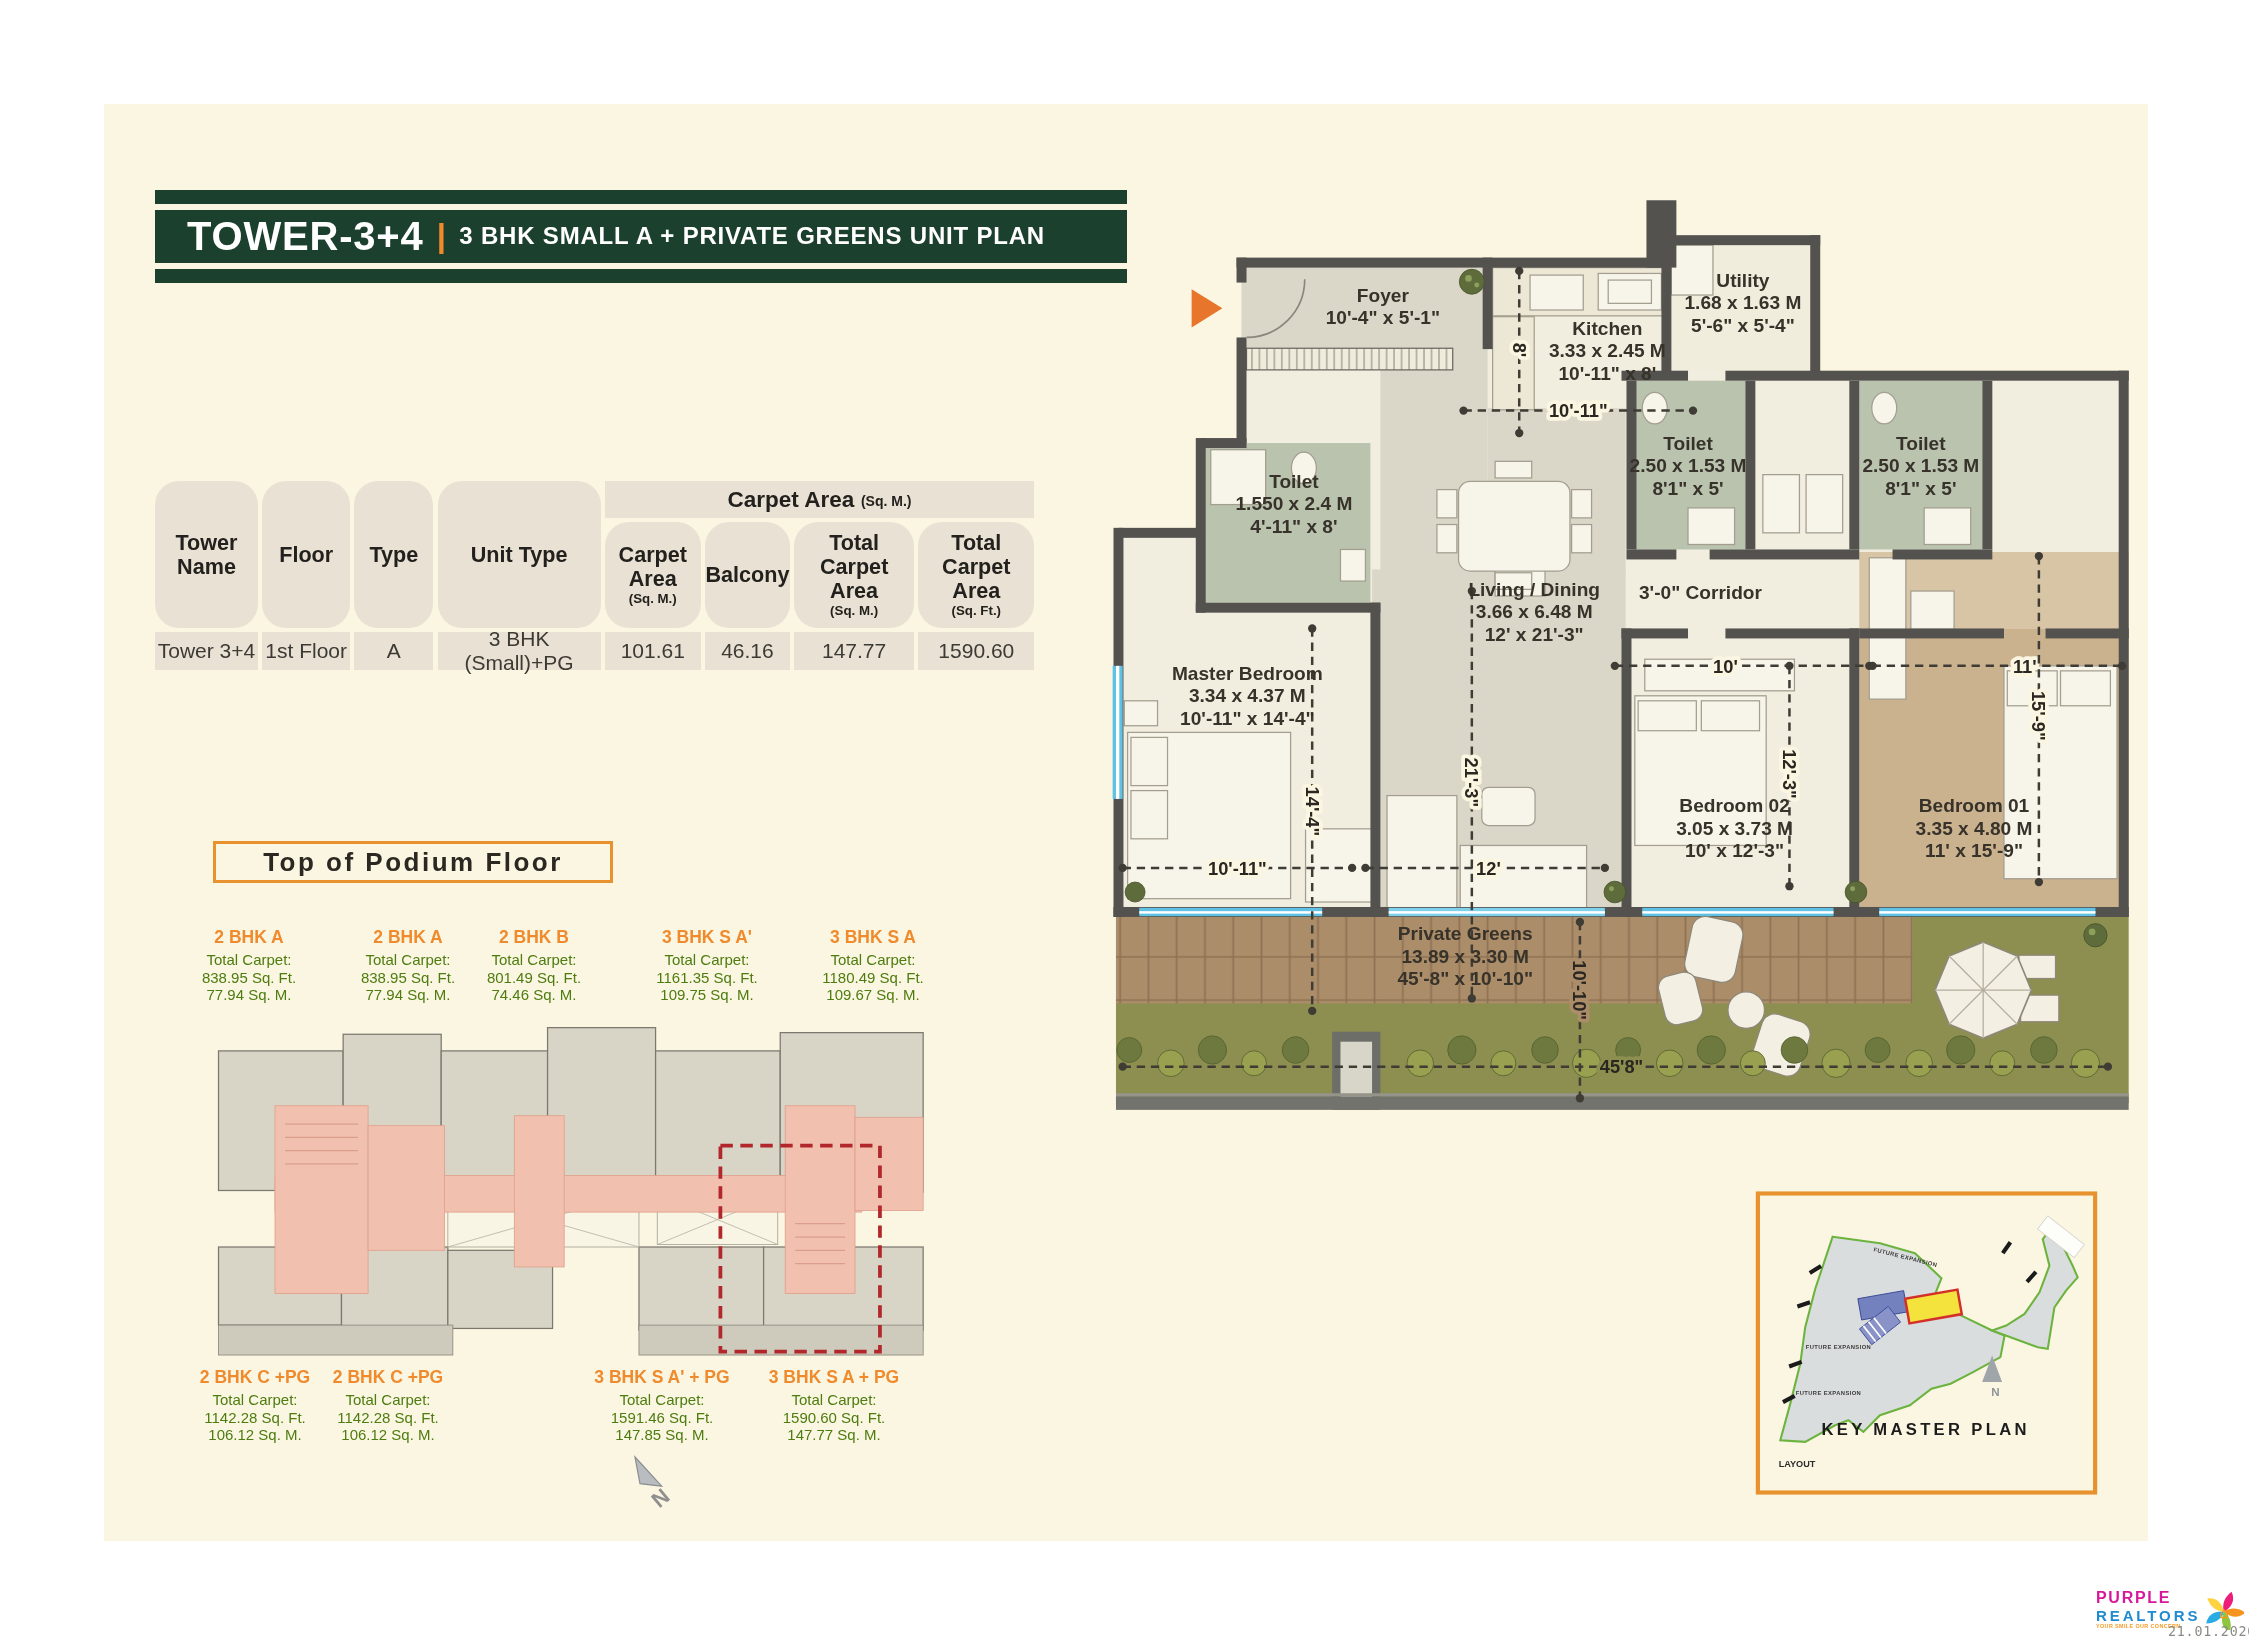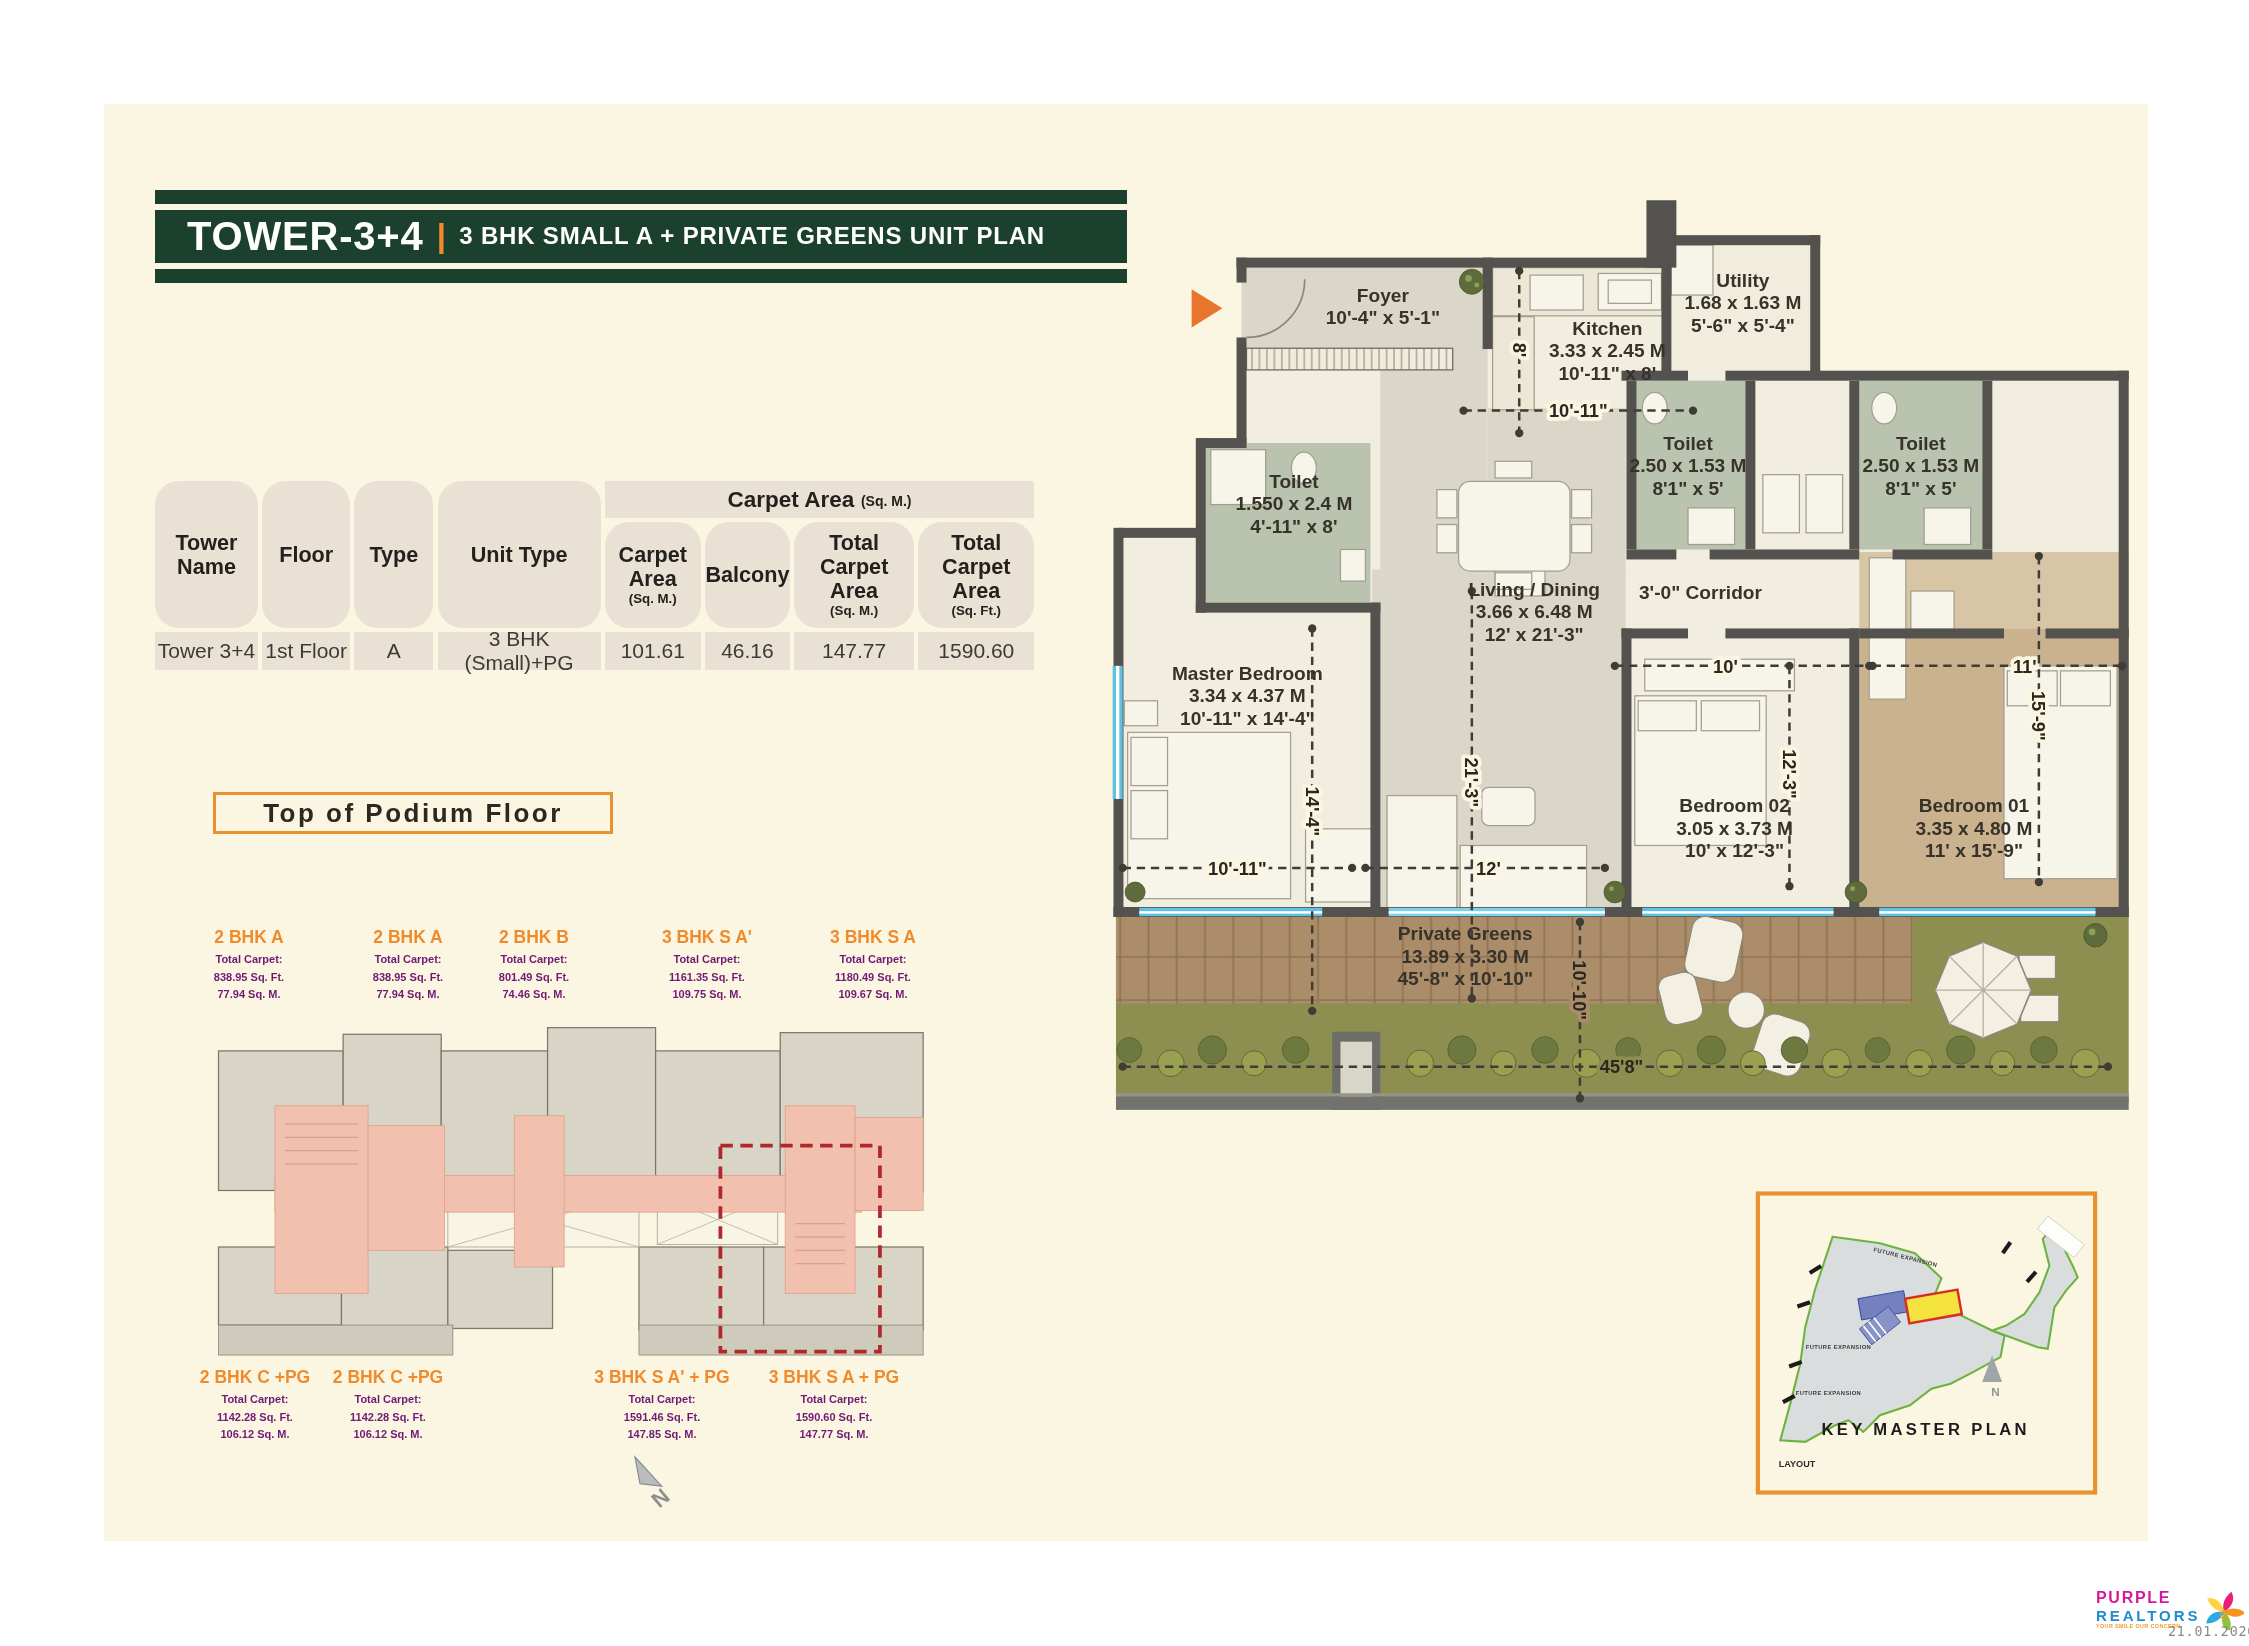--- a/index.html
+++ b/index.html
@@ -22,31 +22,31 @@
      grid-template-rows:37px 106px 38px;gap:4.2px;}
   .tc{background:#E9E1D3;display:flex;flex-direction:column;align-items:center;justify-content:center;
       text-align:center;color:#23211E;}
   .tc.head{font-size:21.6px;font-weight:600;line-height:1.1;border-radius:24px;}
   .tc .h-unit{font-size:13.3px;font-weight:700;margin-top:1.7px;}
   .tc.group{flex-direction:row;font-size:22.5px;font-weight:600;}
   .tc.group .h-unit{font-size:14px;margin:3.3px 0 0 6.7px;}
   .tc.data{font-size:21px;font-weight:500;color:#3C3A35;}
 
   
-  .podium-heading{position:absolute;left:213px;top:792px;width:400px;height:42px;
+  .podium-heading{position:absolute;left:213px;top:841px;width:400px;height:42px;
      border:3.3px solid #E8922F;box-sizing:border-box;display:flex;align-items:center;justify-content:center;
      font-size:26px;font-weight:bold;letter-spacing:2.5px;color:#2B2822;}
 
   
   .label-row{position:absolute;left:0;width:100%;height:0;overflow:visible;}
   #podium-top-labels{top:927px;}
   #podium-bottom-labels{top:1367px;}
   .unit-label{position:absolute;transform:translateX(-50%);text-align:center;white-space:nowrap;}
   .ul-name{font-size:17.5px;font-weight:bold;color:#EF8B2D;margin-bottom:3.3px;}
-  .ul-line{font-size:11px;font-weight:bold;color:#701a75;line-height:17.5px;}
+  .ul-line{font-size:15px;font-weight:normal;color:#4d7c0f;line-height:17.5px;}
 
   
   .abs{position:absolute;}
   .room-label{font-family:"Liberation Sans",sans-serif;font-size:23px;font-weight:bold;
       fill:#37322A;text-anchor:middle;}
   .dim-line{stroke:#3F3B35;stroke-width:3;stroke-dasharray:10 7;fill:none;}
   .dim-dot{fill:#3F3B35;}
   .dim-label{font-family:"Liberation Sans",sans-serif;font-size:22px;font-weight:bold;fill:#2A2620;
       text-anchor:middle;paint-order:stroke;stroke-width:9px;stroke-linejoin:round;}
   .kmp-future{font-size:7px;font-weight:bold;fill:#3B3B3B;letter-spacing:0.5px;text-anchor:middle;}

